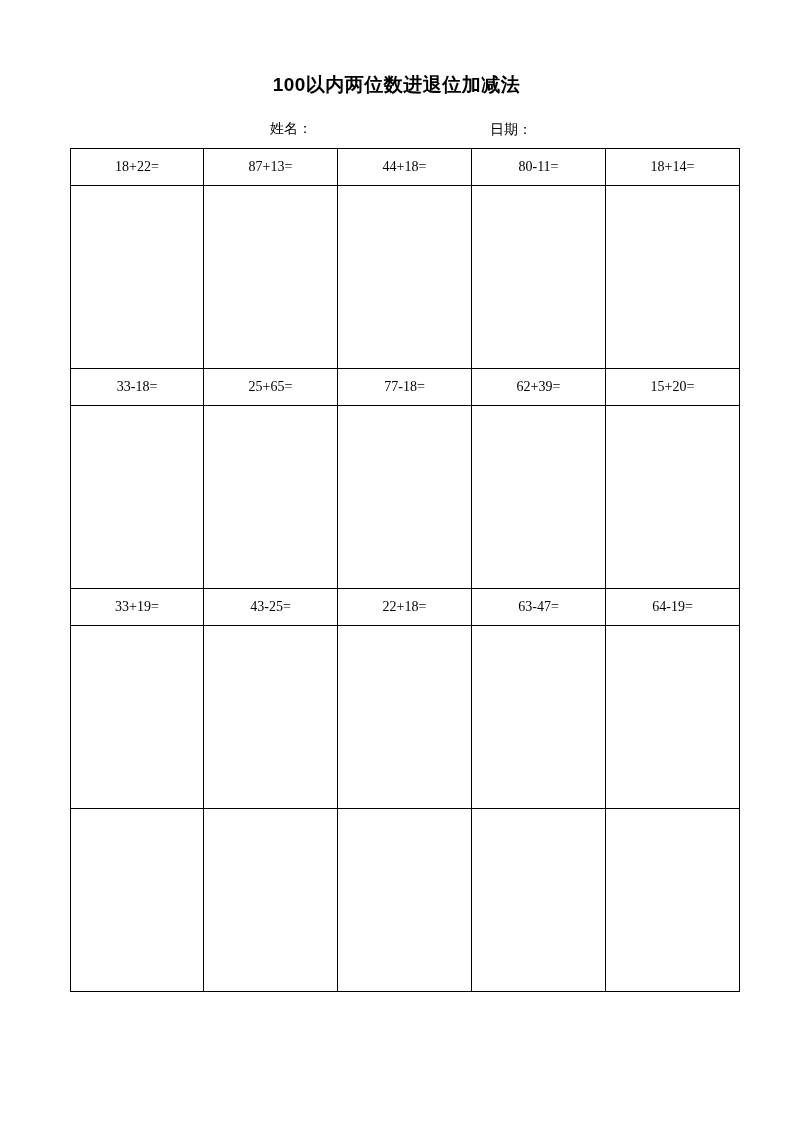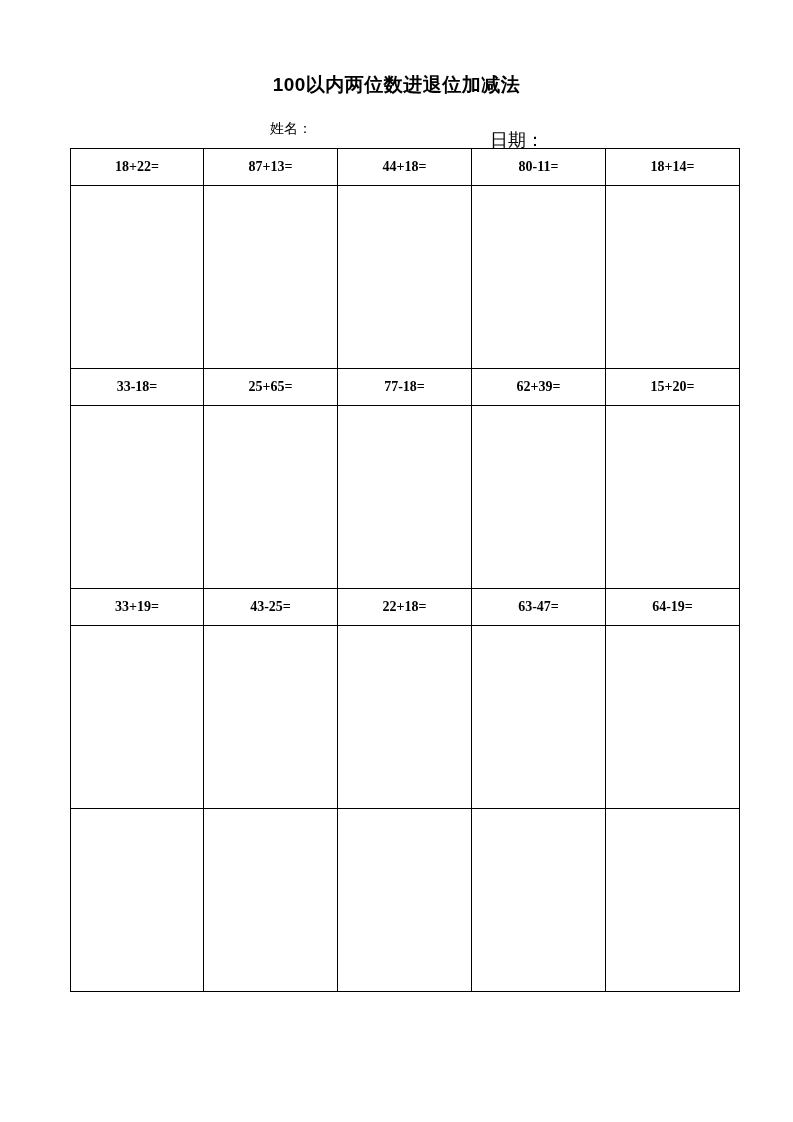--- a/index.html
+++ b/index.html
@@ -44,22 +44,22 @@
   .meta-name {
     position: absolute;
     left: 200px;
     top: 0;
     font-size: 14px;
     font-family: Liberation Mono, monospace;
   }
   .meta-date {
     position: absolute;
     left: 420px;
-    top: 8px;
-    font-size: 18px;
+    top: 1px;
+    font-size: 14px;
     font-family: "Liberation Sans", sans-serif;
   }
   table.sheet {
     position: absolute;
     left: 70px;
     top: 148px;
     width: 669px;
     border-collapse: collapse;
     table-layout: fixed;
   }
@@ -74,21 +74,20 @@
     vertical-align: middle;
     font-size: 14px;
     font-family: "Liberation Serif", serif;
     white-space: nowrap;
   }
   td.work {
     height: 182px;
   }
   td.prob span {
     display: inline-block;
-    font-weight: bold;
   }
 </style>
 </head>
 <body>
 
 <div class="page">
 
   <div class="title">100以内两位数进退位加减法</div>
 
   <div class="meta-row">

